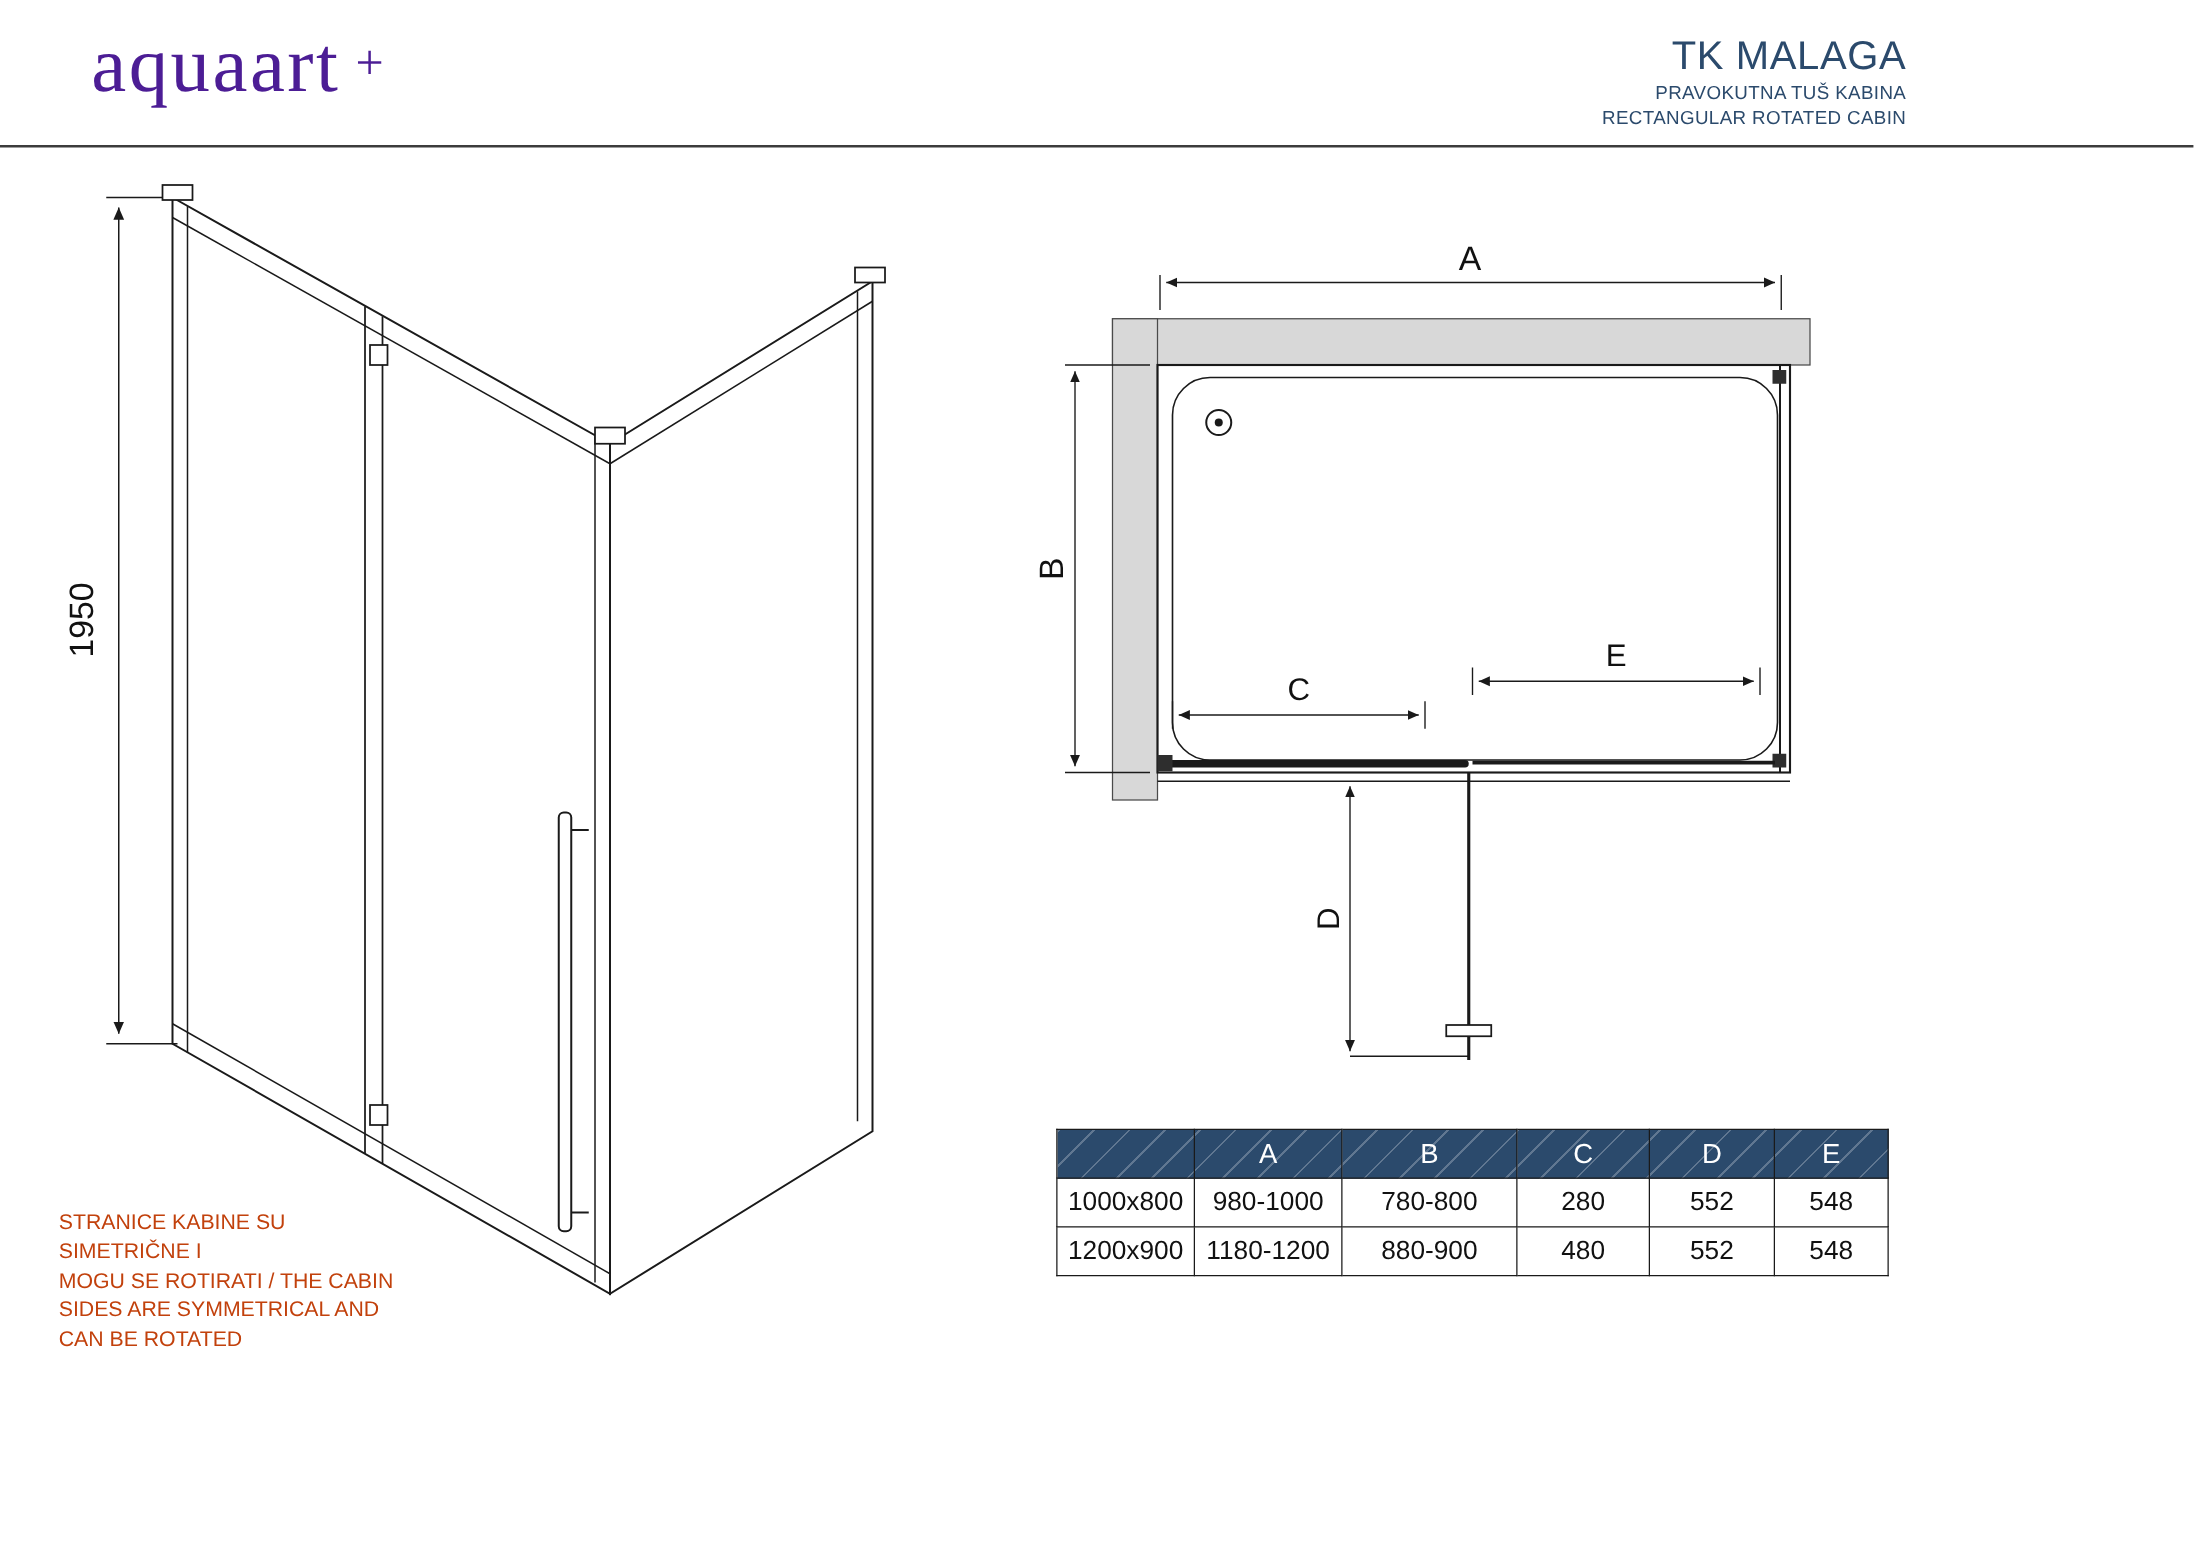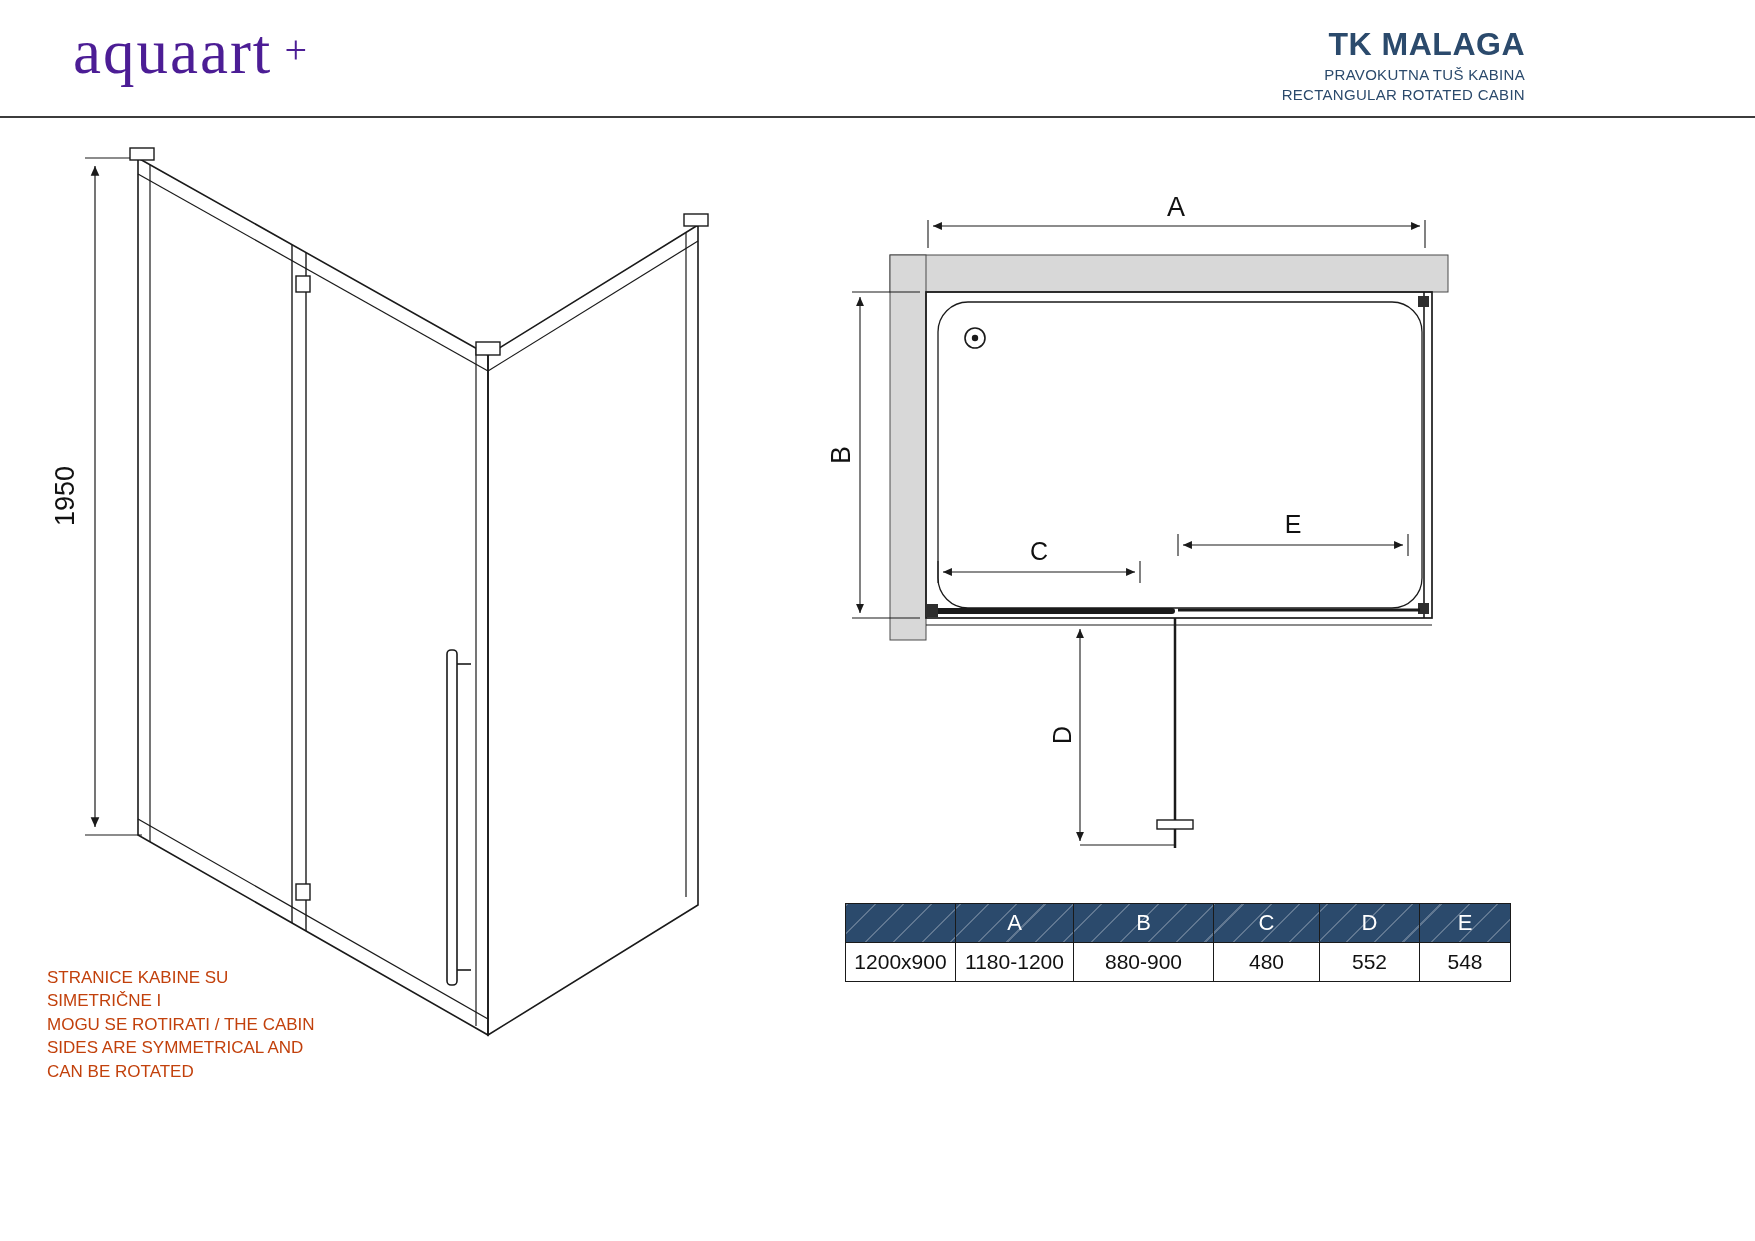--- a/index.html
+++ b/index.html
@@ -11,21 +11,21 @@
   
   .logo {
     position:absolute; left:42px; top:16px;
     font-family:Liberation Serif, serif;
     font-size:63px; letter-spacing:2px; color:#4c1d95;margin-left:31px;
   }
   .logo-plus { font-size:40px; margin-left:12px; position:relative; top:-10px; }
   .title-block {
     position:absolute; right:230px; top:26px; text-align:right; color:#2b4a6c;
   }
-  .product-title { font-size:32px; font-weight:700; letter-spacing:0.5px; }
+  .product-title { font-size:32px; font-weight:400; letter-spacing:0.5px; }
   .subtitle { font-size:15px; margin-top:3px; letter-spacing:0.3px; }
   .rule { position:absolute; left:0; top:116px; width:1755px; height:2px; background:#3c3c3c; }
 
   
   svg.side-view { position:absolute; left:40px; top:140px; }
   svg.top-view  { position:absolute; left:820px; top:180px; }
   svg text { font-family:"Liberation Sans", sans-serif; fill:#111; }
 
   .note {
     position:absolute; left:47px; top:966px; width:290px;
@@ -197,20 +197,28 @@
           <th></th>
           <th>A</th>
           <th>B</th>
           <th>C</th>
           <th>D</th>
           <th>E</th>
         </tr>
       </thead>
       <tbody>
         <tr>
+          <td>1000x800</td>
+          <td>980-1000</td>
+          <td>780-800</td>
+          <td>280</td>
+          <td>552</td>
+          <td>548</td>
+        </tr>
+        <tr>
           <td>1200x900</td>
           <td>1180-1200</td>
           <td>880-900</td>
           <td>480</td>
           <td>552</td>
           <td>548</td>
         </tr>
       </tbody>
     </table>
   </div>

